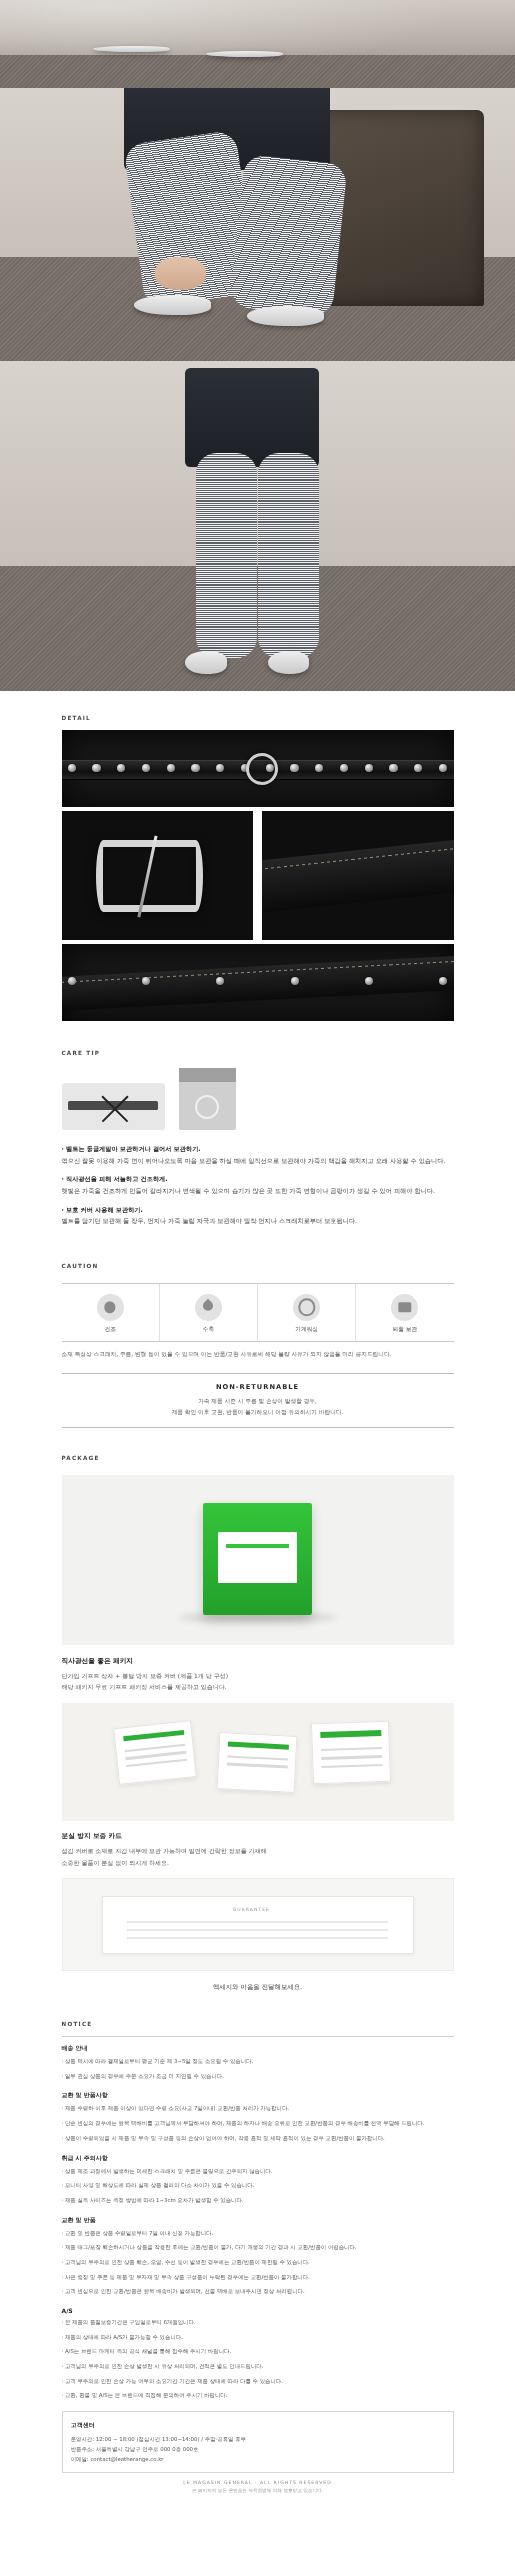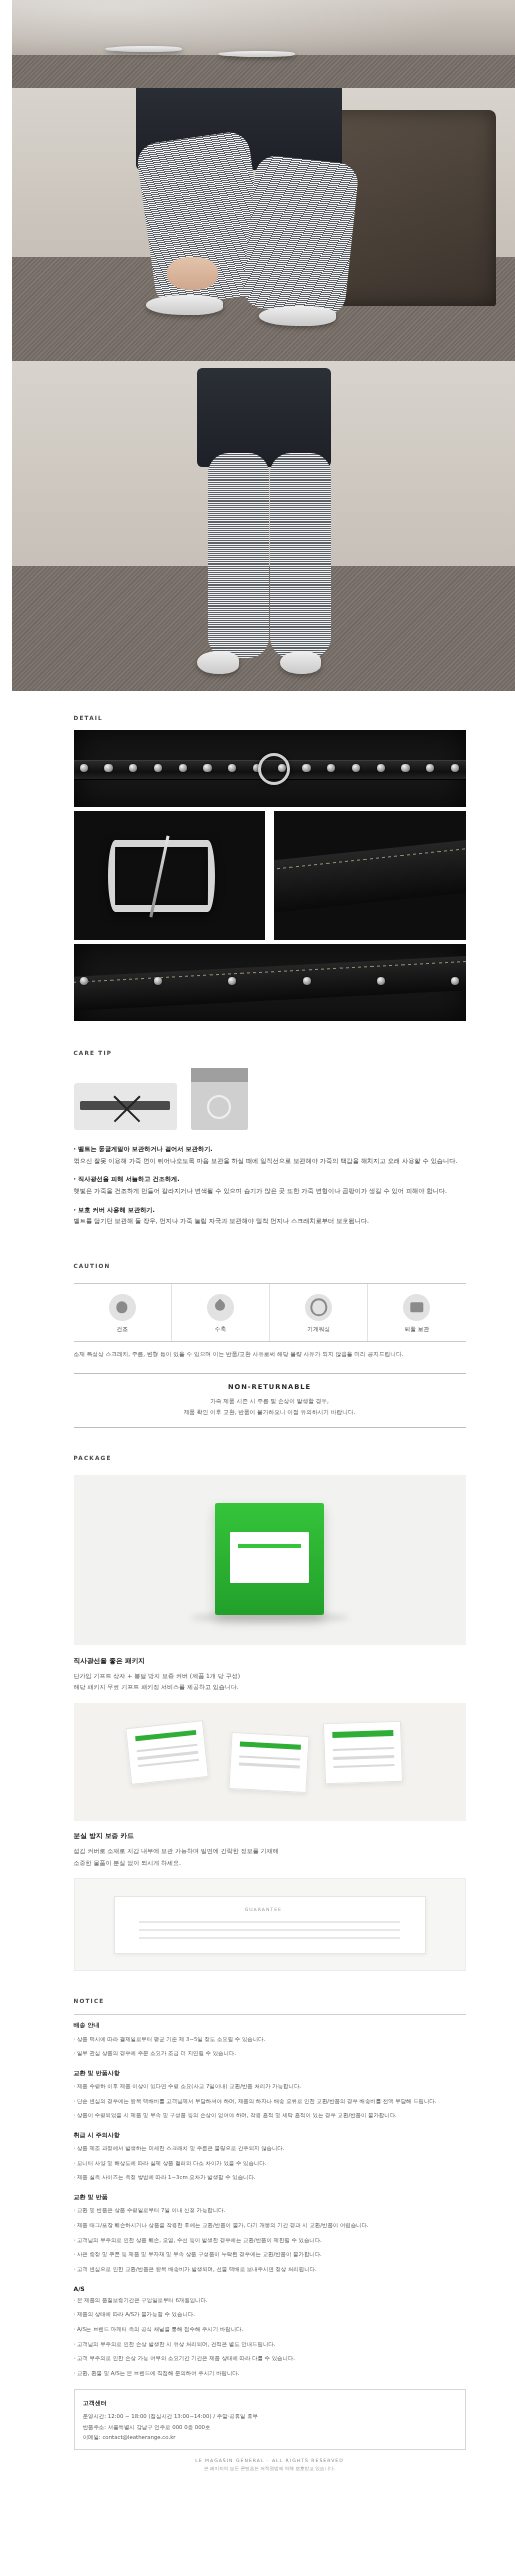--- a/index.html
+++ b/index.html
@@ -3,21 +3,21 @@
 <meta charset="utf-8">
 <style>
   * { box-sizing: border-box; }
   body {
     margin: 0;
     width: 515px;
     background: #ffffff;
     font-family: "DejaVu Sans", sans-serif;
     color: #3a3a3a;
   }
-  .page { width: 515px; padding-left: 12px; }
+  .page { width: 515px; }
 
   
   .photo {
     width: 515px;
     position: relative;
     overflow: hidden;
   }
   .photo-1 { height: 88px; background: linear-gradient(180deg,#efeeec 0%,#e9e7e4 60%,#dcd9d4 100%); }
   .photo-2 { height: 273px; }
   .photo-3 { height: 330px; }
@@ -427,20 +427,21 @@
 
       <div class="pkg-wide">
         <div class="paper">
           <div class="tag">GUARANTEE</div>
           <div class="ln" style="top:44%;"></div>
           <div class="ln" style="top:58%;"></div>
           <div class="ln" style="top:72%;"></div>
         </div>
       </div>
 
+      <div class="pkg-closing">엑세지와 마음을 전달해보세요.</div>
     </div>
   </div>
 
   <div class="sec notice-wrap">
     <div class="sec-inner">
       <div class="sec-label">NOTICE</div>
       <div class="rule"></div>
 
       <div style="height:7.2px"></div>
 

